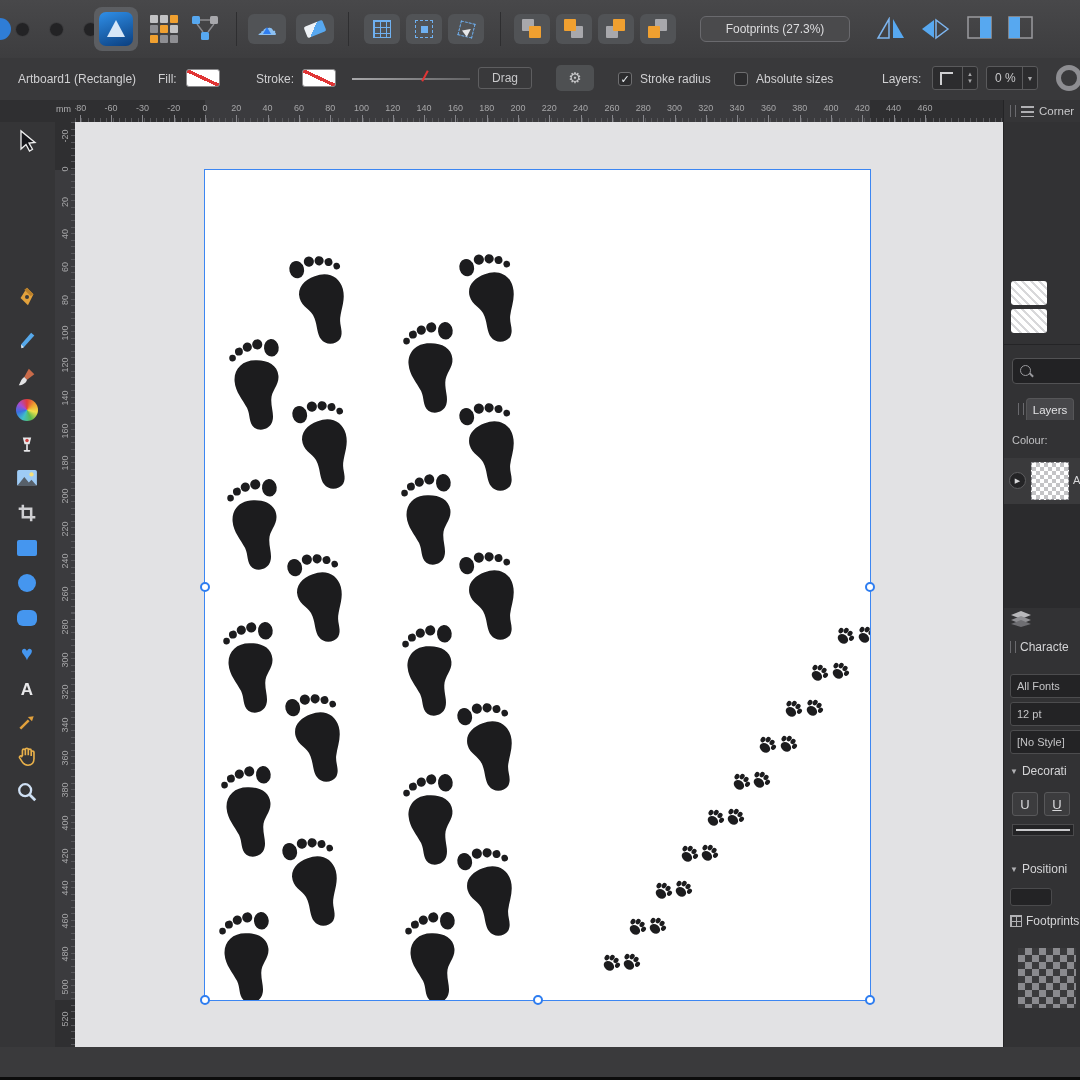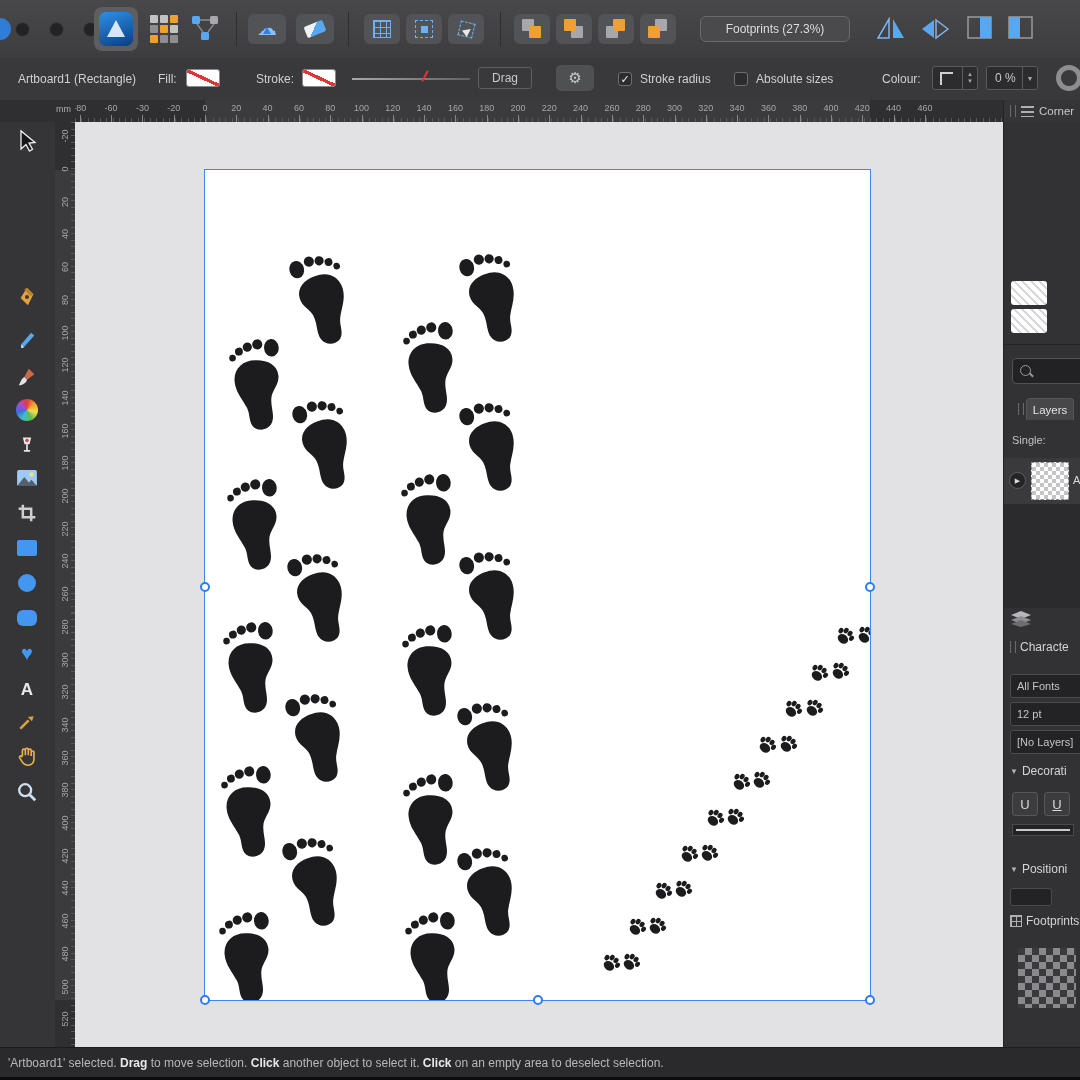--- a/index.html
+++ b/index.html
@@ -259,21 +259,21 @@
     <span class="strokeline"></span>
     <span class="strokemark"></span>
     <span class="nonebox">Drag</span>
     <span class="gearbtn">
       <span>⚙</span>
     </span>
     <span class="cbx" style="left:618px"><span id="cbx1glyph">✓</span></span>
     <span class="ctxlabel" style="left:640px">Stroke radius</span>
     <span class="cbx" style="left:734px"><span id="cbx2glyph"></span></span>
     <span class="ctxlabel" style="left:756px">Absolute sizes</span>
-    <span class="ctxlabel" style="left:882px">Colour:</span>
+    <span class="ctxlabel" style="left:882px">Layers:</span>
     <span class="cornerbox">
       <span class="cornerglyph"></span>
       <span class="stepper">
         <span>▲</span>
         <span>▼</span>
       </span>
     </span>
     <span class="pctbox">
       <span class="val">0 %</span>
       <span class="dd">▼</span>
@@ -522,21 +522,21 @@
       <div class="rp-swatch" style="top:159px"></div>
       <div class="rp-swatch" style="top:187px"></div>
       <div class="rp-div" style="top:222px"></div>
       <div class="searchbox">
         <span class="mag"></span>
       </div>
       <div class="grip abs" style="left:8px;top:281px"></div>
       <div class="layers-tab">
         <span>Layers</span>
       </div>
-      <span class="rp-label" style="left:8px;top:312px">Single:</span>
+      <span class="rp-label" style="left:8px;top:312px">Colour:</span>
       <div class="layerrow">
         <span class="disc">▶</span>
         <span class="thumb"></span>
         <span class="layername">A</span>
       </div>
       <div class="layerlist"></div>
       <div class="abs" style="left:7px;top:489px">
         <svg width="20" height="16" viewBox="0 0 20 16">
           <polygon points="10,0 20,4 10,8 0,4" fill="#b8b8bb"></polygon>
           <polygon points="10,5 20,9 10,13 0,9" fill="#8e8e92"></polygon>
@@ -547,21 +547,21 @@
         <span class="grip" style="margin:0"></span>
         <span>Characte</span>
       </div>
       <div class="rp-input" style="top:552px">
         <span>All Fonts</span>
       </div>
       <div class="rp-input" style="top:580px">
         <span>12 pt</span>
       </div>
       <div class="rp-input" style="top:608px">
-        <span>[No Layers]</span>
+        <span>[No Style]</span>
       </div>
       <div class="rp-header" style="top:642px">
         <span class="tri">▼</span>
         <span>Decorati</span>
       </div>
       <div class="ubtn" style="left:8px">
         <span>U</span>
       </div>
       <div class="ubtn u2" style="left:40px">
         <span>U</span>
@@ -573,19 +573,16 @@
       </div>
       <div class="minibox"></div>
       <div class="rp-header" style="top:792px">
         <span class="gridglyph"></span>
         <span>Footprints</span>
       </div>
       <div class="bigchecker"></div>
     </div>
   </div>
 
-  <div id="statusbar">
-    <span id="statustext"><span>'Artboard1' selected. </span><span class="b">Drag</span><span> to move selection. </span><span class="b">Click</span><span> another object to select it. </span><span class="b">Click</span><span> on an empty area to deselect selection.</span></span>
-  </div>
   <div id="bottomstrip"></div>
 
 
 </div>
 
 </body></html>

